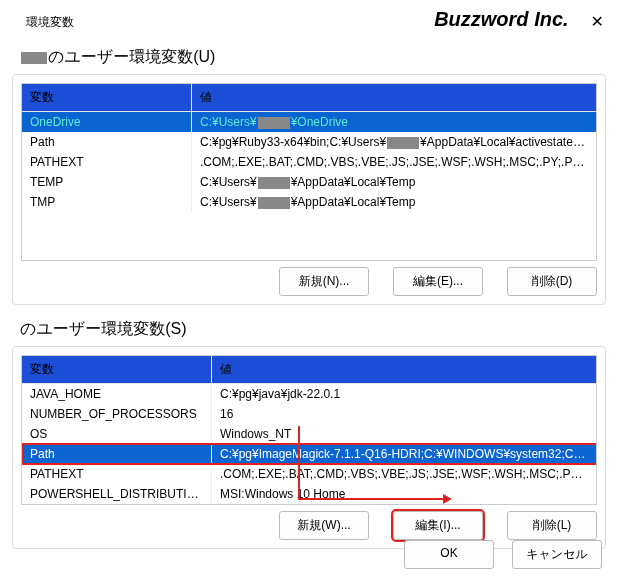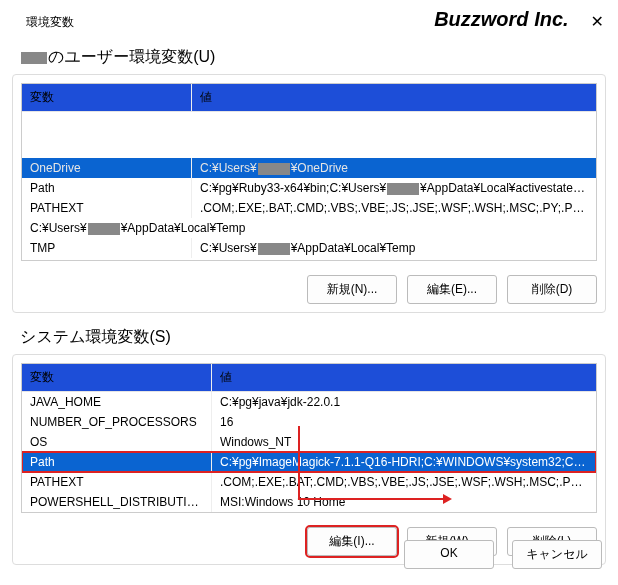--- a/index.html
+++ b/index.html
@@ -12,25 +12,25 @@
 .group { border: 1px solid #ddd; border-radius: 4px; padding: 8px; margin-bottom: 14px; }
 .group-label { font-size: 16px; margin: 6px 0 6px 8px; }
 .table-wrap { border: 1px solid #ccc; height: 178px; overflow: hidden; }
 .table-head { display: flex; background: #1d4ed8; border-bottom: 1px solid #e5e5e5; }
 .th { padding: 5px 8px; font-size: 12px; }
 .col-name { width: 170px; border-right: 1px solid #eee; }
 .col-value { flex: 1; }
 .rows { }
 .row { display: flex; }
 .td { padding: 3px 8px; font-size: 12px; white-space: nowrap; overflow: hidden; text-overflow: ellipsis; }
-.row.selected { background: #0a64d1; color: #e5e5e5; margin-top: 46px; }
+.row.selected { background: #0a64d1; color: #5eead4; }
 .row.selected-sys { background: #0a64d1; color: #fff; outline: 2px solid #d22; outline-offset: -1px; }
 .redact { display: inline-block; background: #888; color: #888; width: 32px; height: 12px; vertical-align: middle; margin: 0 1px; }
 .redact.lg { width: 26px; }
-.btns { display: flex; justify-content: flex-end; gap: 10px; margin-top: 14px; }
+.btns { display: flex; justify-content: flex-end; gap: 24px; margin-top: 6px; }
 .btn { border: 1px solid #bbb; background: #fdfdfd; padding: 5px 0; width: 90px; font-size: 12px; text-align: center; border-radius: 3px; cursor: pointer; }
 .btn.highlight { outline: 2px solid #d22; outline-offset: 0px; }
 .footer-btns { display: flex; justify-content: flex-end; gap: 18px; padding: 12px 16px; position: absolute; bottom: 4px; right: 0; }
 .sys-wrap .table-wrap { height: 150px; }
 .arrow-box { position: absolute; left: 298px; top: 426px; width: 152px; height: 74px; border-left: 2px solid #d22; border-bottom: 2px solid #d22; pointer-events: none; }
 .arrow-head { position: absolute; left: 443px; top: 494px; width: 0; height: 0; border-top: 5px solid transparent; border-bottom: 5px solid transparent; border-left: 9px solid #d22; pointer-events: none; }
 </style>
 </head>
 <body>
 
@@ -58,36 +58,37 @@
           </div>
           <div class="row">
             <div class="td col-name">Path</div>
             <div class="td col-value">C:¥pg¥Ruby33-x64¥bin;C:¥Users¥<span class="redact"></span>¥AppData¥Local¥activestate¥...</div>
           </div>
           <div class="row">
             <div class="td col-name">PATHEXT</div>
             <div class="td col-value">.COM;.EXE;.BAT;.CMD;.VBS;.VBE;.JS;.JSE;.WSF;.WSH;.MSC;.PY;.PYW;.R...</div>
           </div>
           <div class="row">
+            <div class="td col-name">TEMP</div>
             <div class="td col-value">C:¥Users¥<span class="redact"></span>¥AppData¥Local¥Temp</div>
           </div>
           <div class="row">
             <div class="td col-name">TMP</div>
             <div class="td col-value">C:¥Users¥<span class="redact"></span>¥AppData¥Local¥Temp</div>
           </div>
         </div>
     </div>
     <div class="btns">
       <div class="btn">新規(N)...</div>
       <div class="btn">編集(E)...</div>
       <div class="btn">削除(D)</div>
     </div>
   </div>
 
-  <div class="group-label">システム環境変数(S)</div>
+  <div class="group-label">のユーザー環境変数(S)</div>
   <div class="group sys-wrap">
     <div class="table-wrap">
       <div class="table-head">
         <div class="th col-name" style="width:190px">変数</div>
         <div class="th col-value">値</div>
       </div>
       <div class="rows" id="sys-rows">
           <div class="row">
             <div class="td col-name" style="width: 190px;">JAVA_HOME</div>
             <div class="td col-value">C:¥pg¥java¥jdk-22.0.1</div>
@@ -112,22 +113,22 @@
             <div class="td col-name" style="width: 190px;">POWERSHELL_DISTRIBUTIO...</div>
             <div class="td col-value">MSI:Windows 10 Home</div>
           </div>
           <div class="row">
             <div class="td col-name" style="width: 190px;">PROCESSOR_ARCHITECTURE</div>
             <div class="td col-value">AMD64</div>
           </div>
         </div>
     </div>
     <div class="btns">
+      <div class="btn">新規(W)...</div>
       <div class="btn highlight">編集(I)...</div>
-      <div class="btn">新規(W)...</div>
       <div class="btn">削除(L)</div>
     </div>
   </div>
 
 </div>
 
 <div class="arrow-box"></div>
 <div class="arrow-head"></div>
 
 <div class="footer-btns">

